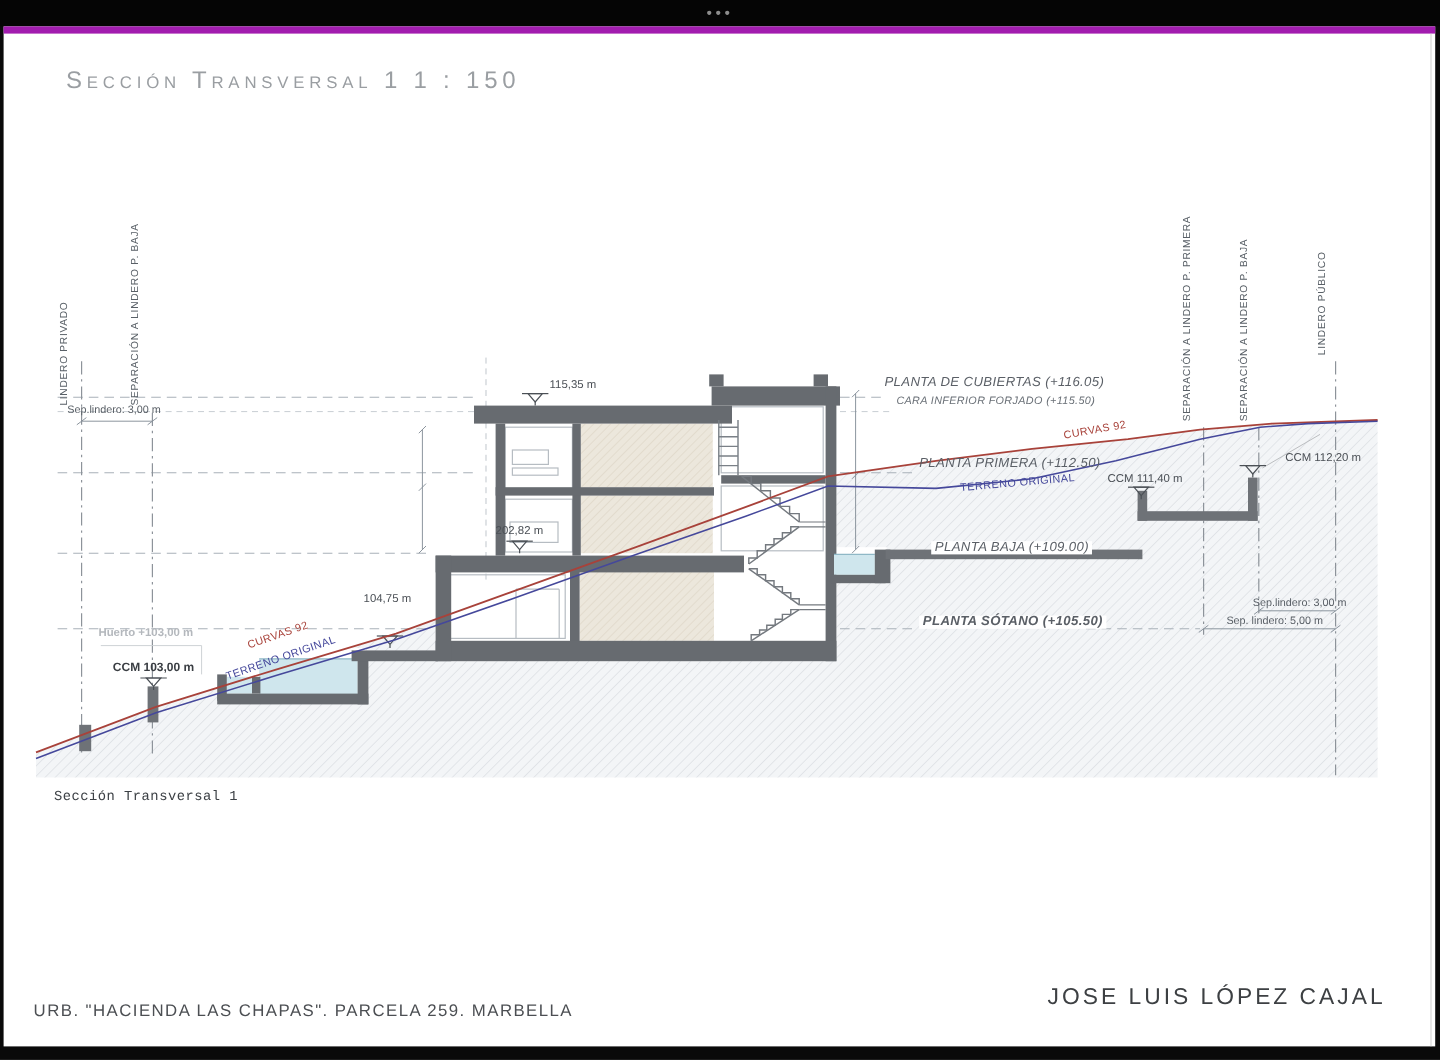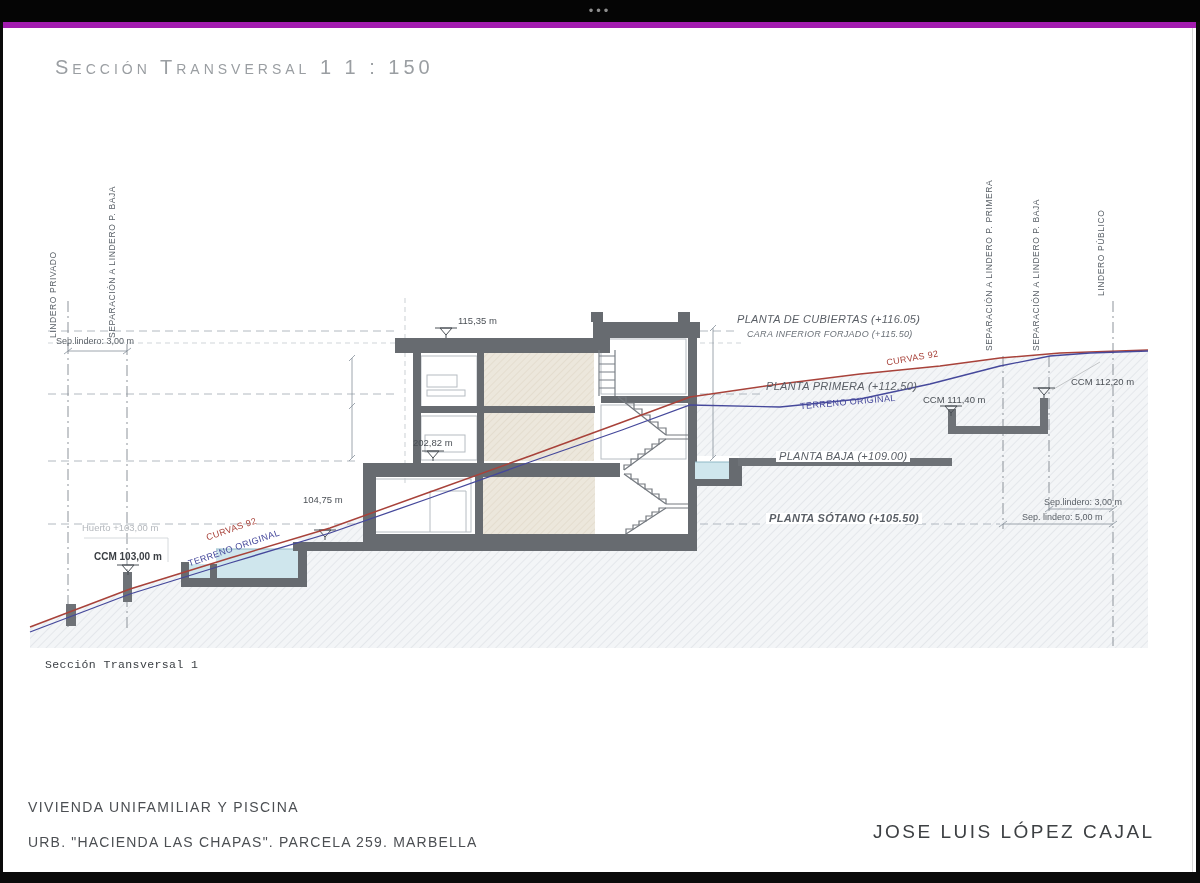--- a/index.html
+++ b/index.html
@@ -214,28 +214,27 @@
       <div class="lbl plan-lbl" style="left:737px;top:308px;">PLANTA DE CUBIERTAS (+116.05)</div>
       <div class="lbl plan-lbl small" style="left:747px;top:323px;">CARA INFERIOR FORJADO (+115.50)</div>
       <div class="lbl plan-lbl" style="left:766px;top:375px;">PLANTA PRIMERA (+112.50)</div>
       <div class="lbl plan-lbl whitebg" style="left:776px;top:445px;">PLANTA BAJA (+109.00)</div>
       <div class="lbl plan-lbl whitebg" style="left:766px;top:507px;font-weight:bold;">PLANTA SÓTANO (+105.50)</div>
 
       <div class="lbl" style="left:422px;top:309px;margin-left:36px;">115,35 m</div>
       <div class="lbl" style="left:413px;top:431px;">202,82 m</div>
       <div class="lbl" style="left:303px;top:488px;">104,75 m</div>
       <div class="lbl ccm-bold" style="left:94px;top:545px;">CCM 103,00 m</div>
-      <div class="lbl huerto" style="left:82px;top:516px;">Huerto +103,00 m</div>
+      <div class="lbl huerto" style="left:82px;top:516px;font-weight:bold;">Huerto +103,00 m</div>
       <div class="lbl" style="left:923px;top:388px;">CCM 111,40 m</div>
       <div class="lbl" style="left:1071px;top:370px;text-align:center;">CCM 112,20 m</div>
 
       <div class="rot curvas" style="left:205px;top:518px;transform:rotate(-19deg);">CURVAS 92</div>
       <div class="rot terreno" style="left:186px;top:537px;transform:rotate(-19deg);">TERRENO ORIGINAL</div>
       <div class="rot curvas" style="left:886px;top:347px;transform:rotate(-10deg);">CURVAS 92</div>
       <div class="rot terreno" style="left:800px;top:391px;transform:rotate(-5deg);">TERRENO ORIGINAL</div>
 
       <div class="caption">Sección Transversal 1</div>
-      <div class="foot1">VIVIENDA UNIFAMILIAR Y PISCINA</div>
       <div class="foot2">URB. "HACIENDA LAS CHAPAS". PARCELA 259. MARBELLA</div>
       <div class="arch">JOSE LUIS LÓPEZ CAJAL</div>
     </div>
   </div>
 </div>
 
 </body></html>

